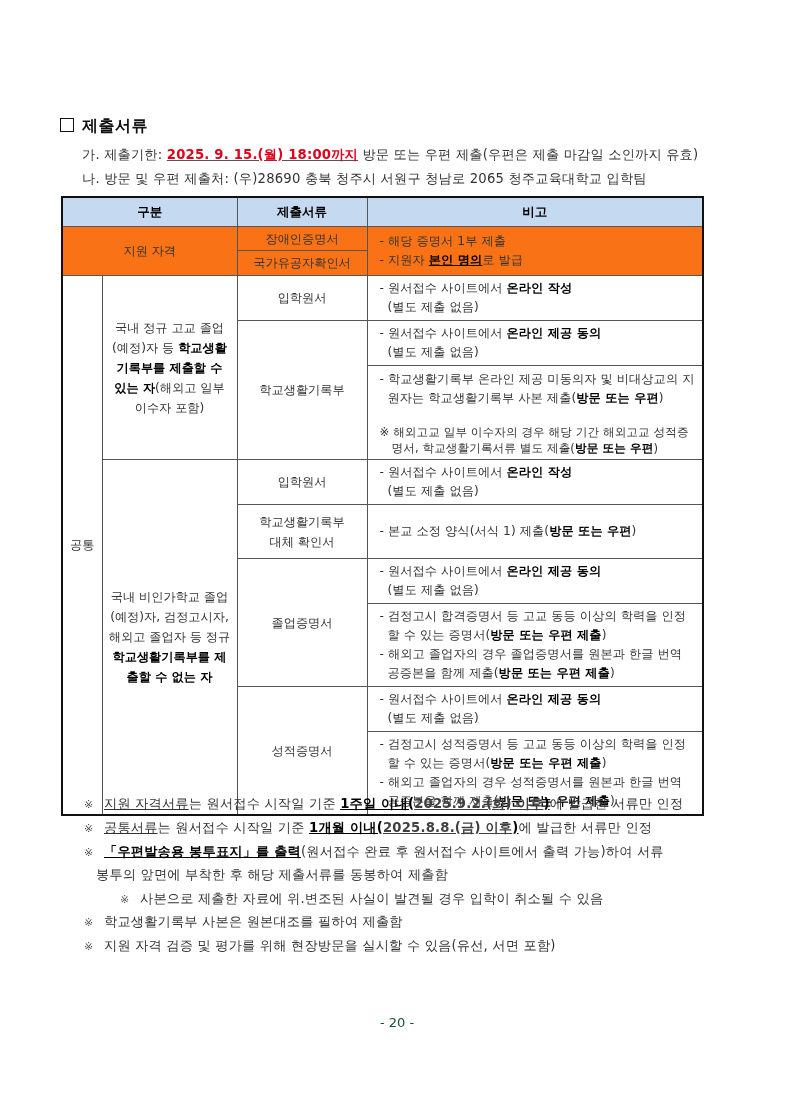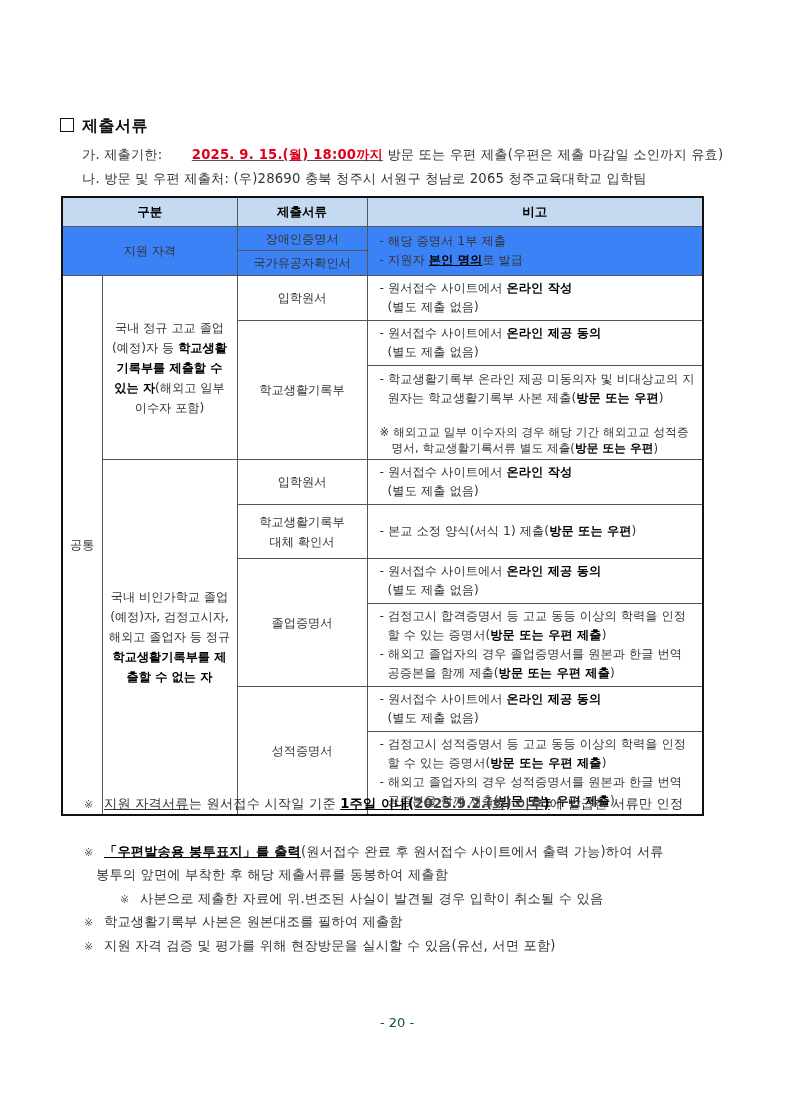--- a/index.html
+++ b/index.html
@@ -1,30 +1,30 @@
 <!DOCTYPE html>
 <html><head>
 <meta charset="utf-8">
 <style>
   html, body { margin:0; padding:0; background:#ffffff; }
   body { width:794px; height:1120px; position:relative; font-family:"DejaVu Sans","Liberation Sans",sans-serif; color:#222; overflow:hidden; }
   .page { position:absolute; left:0; top:0; width:794px; height:1120px; }
   .sec-title { position:absolute; left:60px; top:116px; font-size:16px; font-weight:bold; color:#111; letter-spacing:0.5px; }
   .sec-title .box { display:inline-block; width:12px; height:12px; border:1.5px solid #111; vertical-align:-1px; margin-right:8px; }
   .line { position:absolute; left:82px; font-size:13.2px; white-space:nowrap; letter-spacing:0.2px; color:#333; }
-  .red-u { color:#e0001a; font-weight:bold; text-decoration:underline; text-decoration-color:#555;margin-left:25px; }
+  .red-u { color:#e0001a; font-weight:bold; text-decoration:underline; text-decoration-color:#555; }
   .red { color:#404040; }
   .ul { text-decoration:underline;text-align:center; }
   b { color:#000; }
 
   table.main { position:absolute; left:61px; top:196px; width:641px; border-collapse:collapse; table-layout:fixed; font-size:12.2px; color:#333; }
   table.main td, table.main th { border:1px solid #555; padding:0; vertical-align:middle; }
   table.main th { background:#c5d9f1; height:28px; font-size:12.5px; color:#000; font-weight:bold; }
   table.main { border:2px solid #111; }
-  .beige td { background:#3b82f6; }
+  .beige td { background:#f97316; }
   .c { text-align:center; line-height:20px; }
   .note { padding:3px 6px 3px 12px !important; line-height:19px; text-align:left; letter-spacing:0.1px; }
   .hang { padding-left:8px; text-indent:-8px; display:block; }
   .cont { display:block; padding-left:8px; }
   .kom { padding-left:12px; text-indent:-12px; display:block; font-size:11.6px; line-height:16px; }
 
   .fn { position:absolute; left:84px; font-size:13.2px; white-space:nowrap; color:#333; letter-spacing:0.2px; }
   .fn .mk { display:inline-block; width:20px; font-size:11px; color:#555; }
   .pagenum { position:absolute; top:1015px; left:0; width:794px; text-align:center; font-size:13px; color:#14532d; }
 </style>
@@ -135,20 +135,23 @@
         <span class="hang"><span>- 검정고시 성적증명서 등 고교 동등 이상의 학력을 인정할 수 있는 증명서(</span><b>방문 또는 우편 제출</b><span>)</span></span>
         <span class="hang"><span>- 해외고 졸업자의 경우 성적증명서를 원본과 한글 번역 공증본을 함께 제출(</span><b>방문 또는 우편 제출</b><span>)</span></span>
       </td>
     </tr>
   </tbody>
     </table>
 
   <div class="fn" style="top:795px;">
     <span class="mk">※</span><span class="ul">지원 자격서류</span><span>는 원서접수 시작일 기준 </span><b class="ul">1주일 이내(</b><b class="ul red">2025.9.2.(화) 이후</b><b class="ul">)</b><span>에 발급한 서류만 인정</span>
   </div>
+  <div class="fn" style="top:819px;">
+    <span class="mk">※</span><span class="ul">공통서류</span><span>는 원서접수 시작일 기준 </span><b class="ul">1개월 이내(</b><b class="ul red">2025.8.8.(금) 이후</b><b class="ul">)</b><span>에 발급한 서류만 인정</span>
+  </div>
   <div class="fn" style="top:843px;">
     <span class="mk">※</span><b class="ul">「우편발송용 봉투표지」를 출력</b><span>(원서접수 완료 후 원서접수 사이트에서 출력 가능)하여 서류</span>
   </div>
   <div class="fn" style="top:866px; left:96px;">봉투의 앞면에 부착한 후 해당 제출서류를 동봉하여 제출함</div>
   <div class="fn" style="top:890px;margin-left:36px;">
     <span class="mk">※</span><span>사본으로 제출한 자료에 위.변조된 사실이 발견될 경우 입학이 취소될 수 있음</span>
   </div>
   <div class="fn" style="top:913px;">
     <span class="mk">※</span><span>학교생활기록부 사본은 원본대조를 필하여 제출함</span>
   </div>

